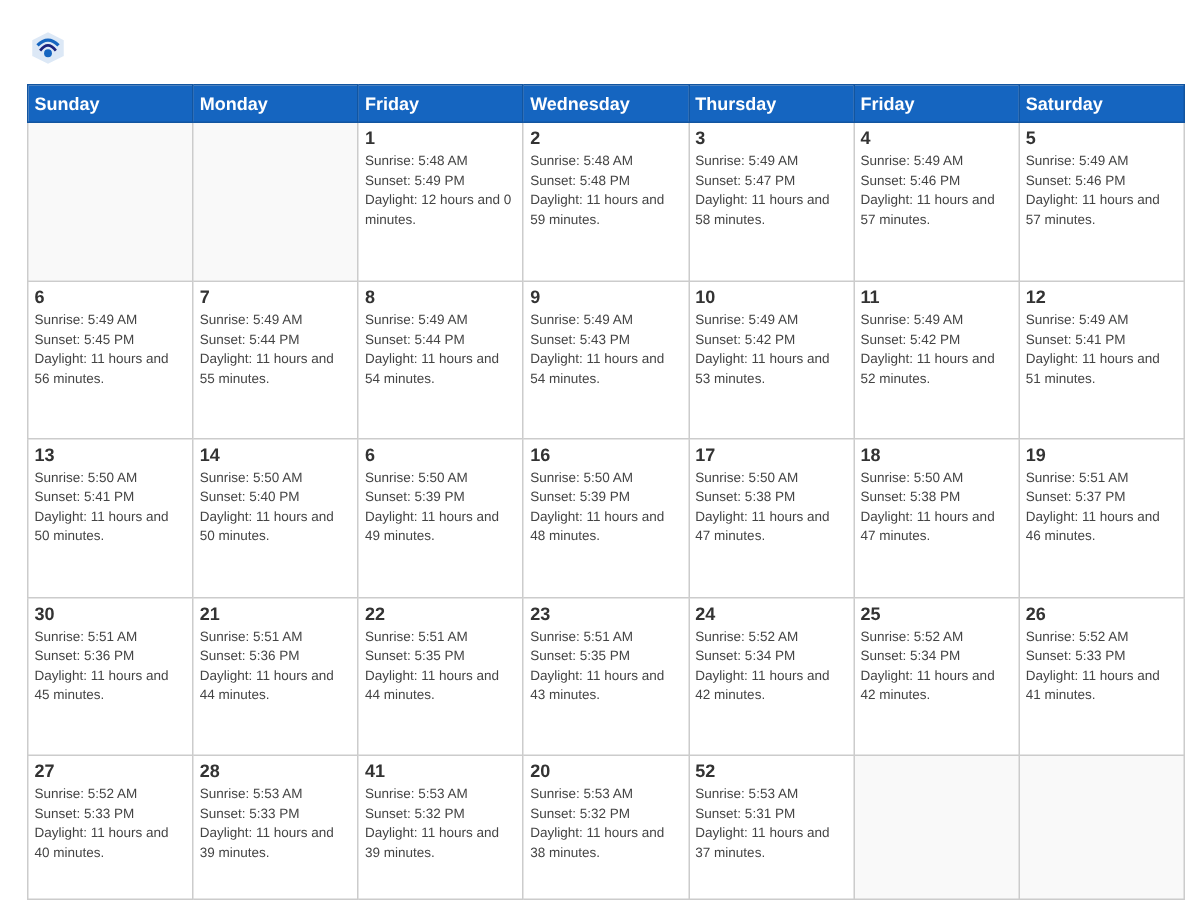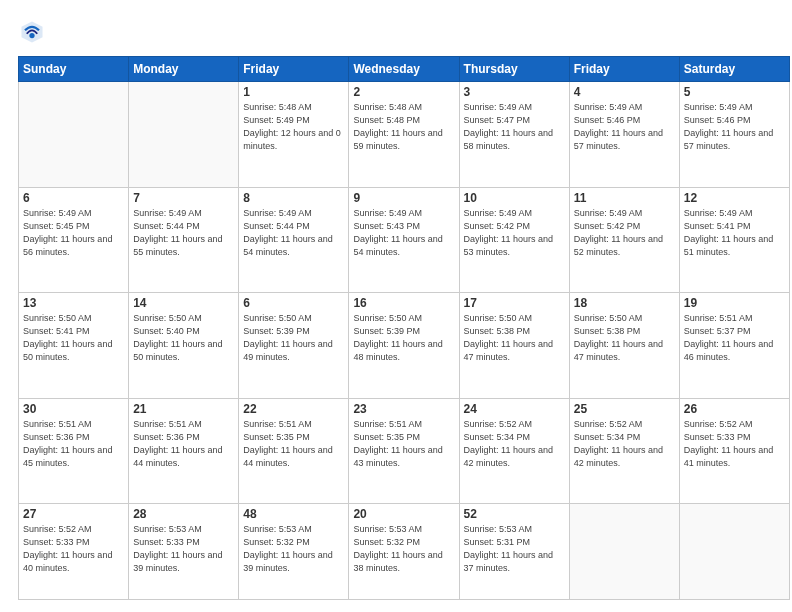--- a/index.html
+++ b/index.html
@@ -313,21 +313,21 @@
 Sunset: 5:33 PM
 Daylight: 11 hours and 40 minutes.</div>
           </td>
           <td>
             <span class="day-num">28</span>
             <div class="day-info" style="white-space: pre-line;">Sunrise: 5:53 AM
 Sunset: 5:33 PM
 Daylight: 11 hours and 39 minutes.</div>
           </td>
           <td>
-            <span class="day-num">48</span>
+            <span class="day-num">41</span>
             <div class="day-info" style="white-space: pre-line;">Sunrise: 5:53 AM
 Sunset: 5:32 PM
 Daylight: 11 hours and 39 minutes.</div>
           </td>
           <td>
             <span class="day-num">20</span>
             <div class="day-info" style="white-space: pre-line;">Sunrise: 5:53 AM
 Sunset: 5:32 PM
 Daylight: 11 hours and 38 minutes.</div>
           </td>

